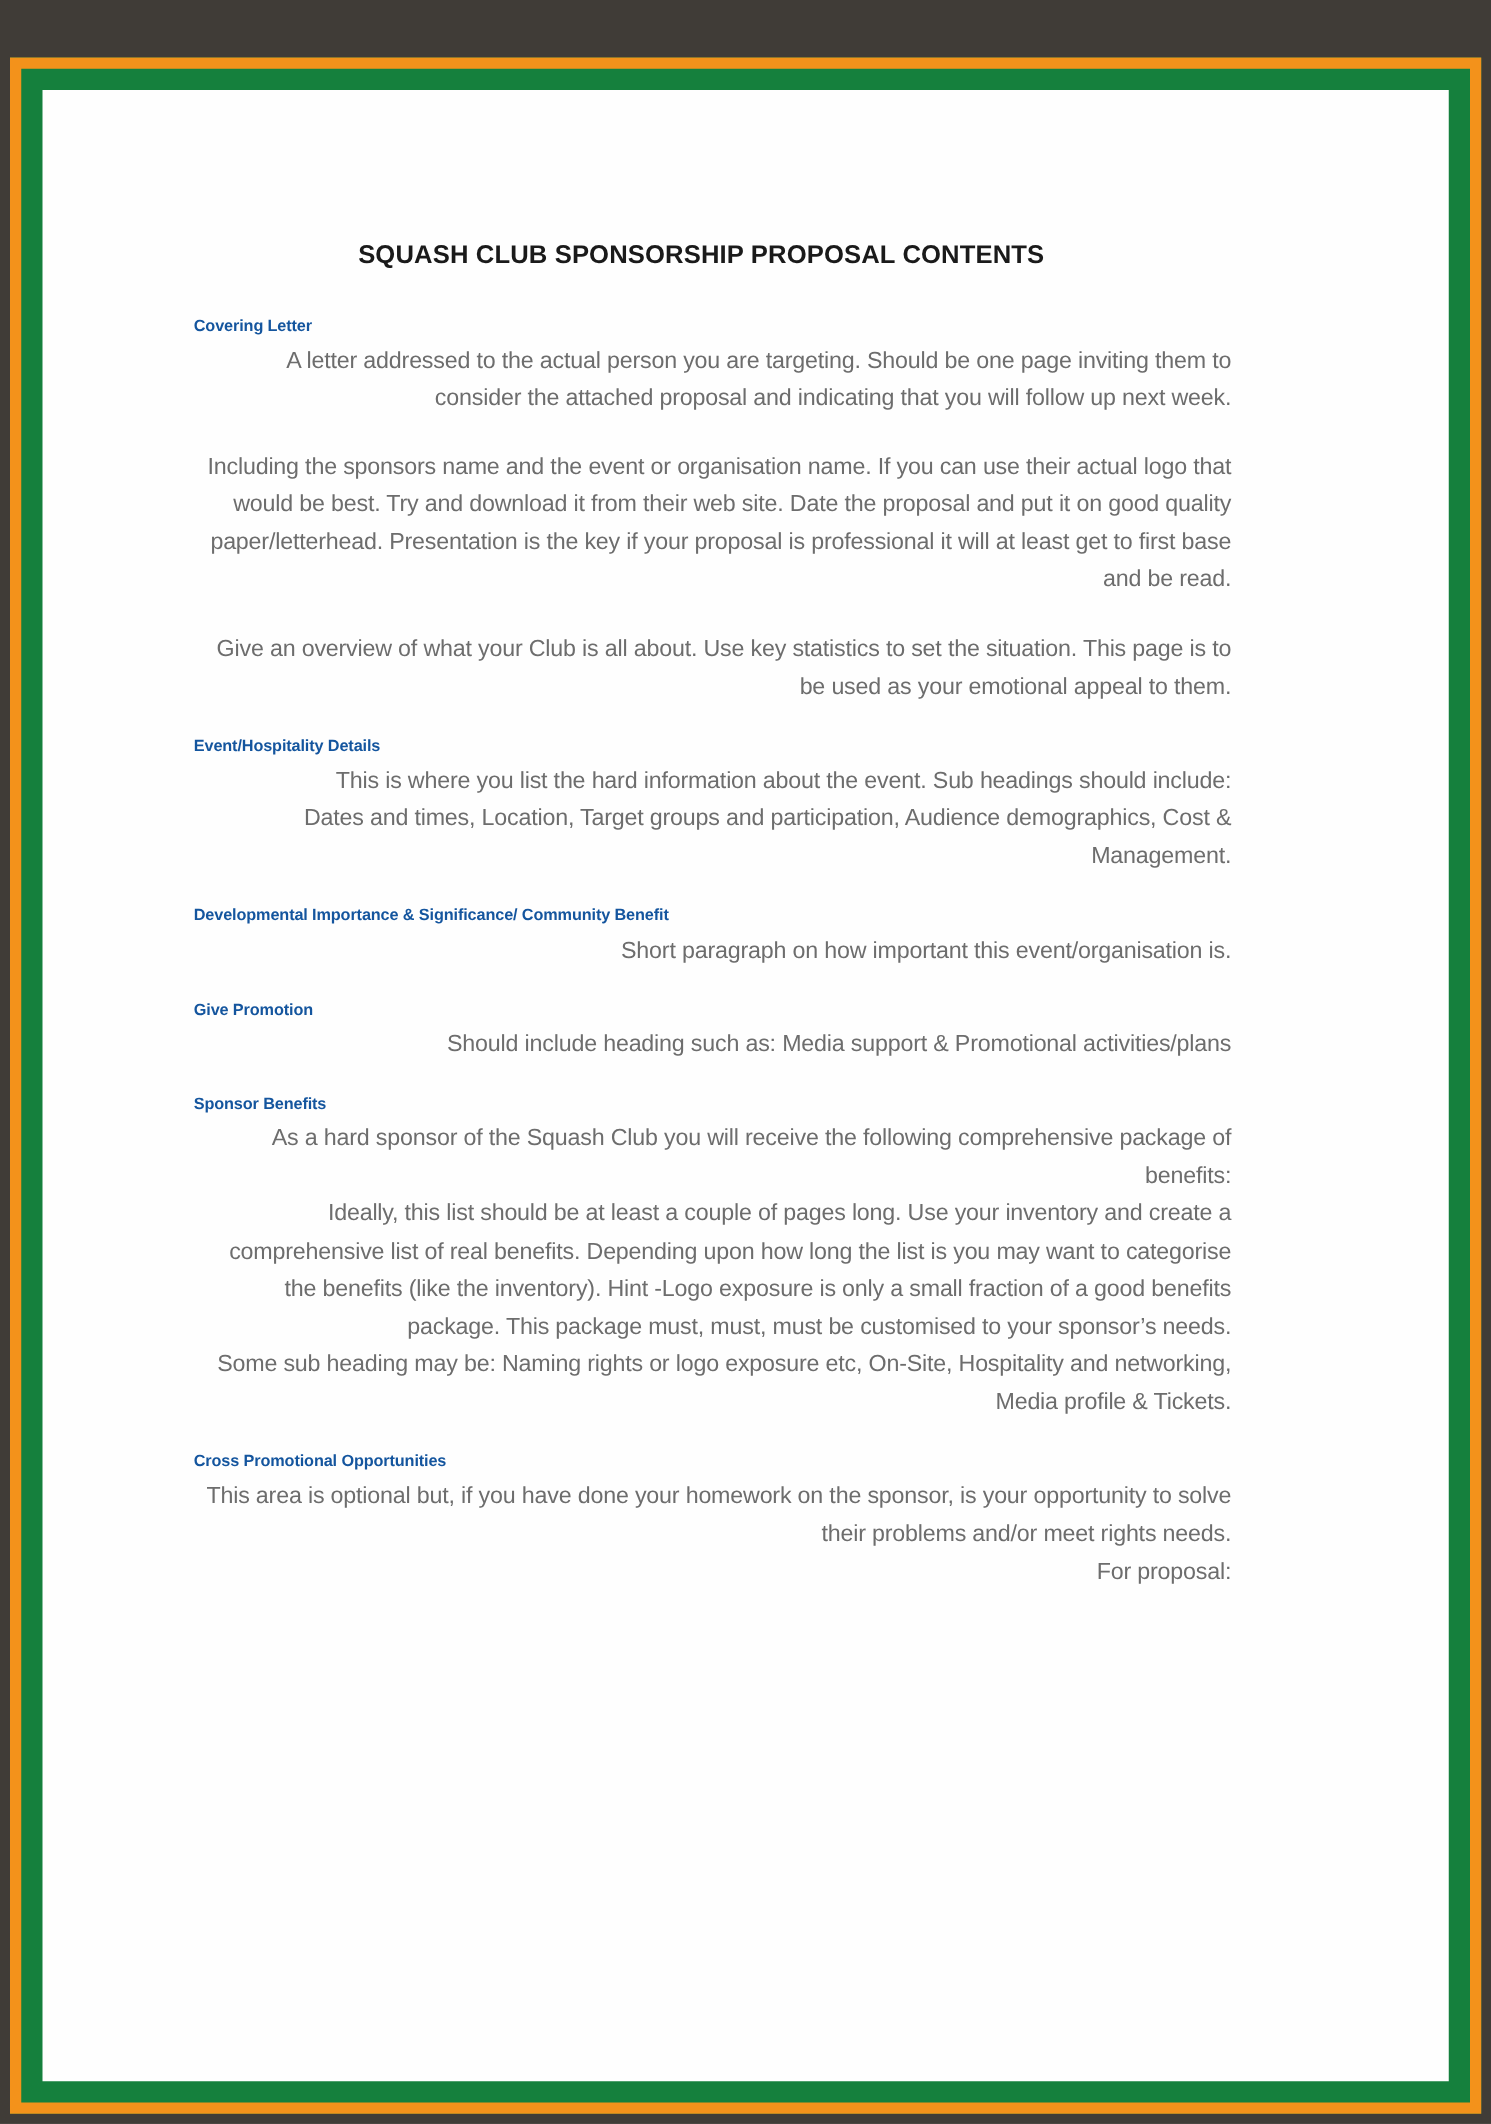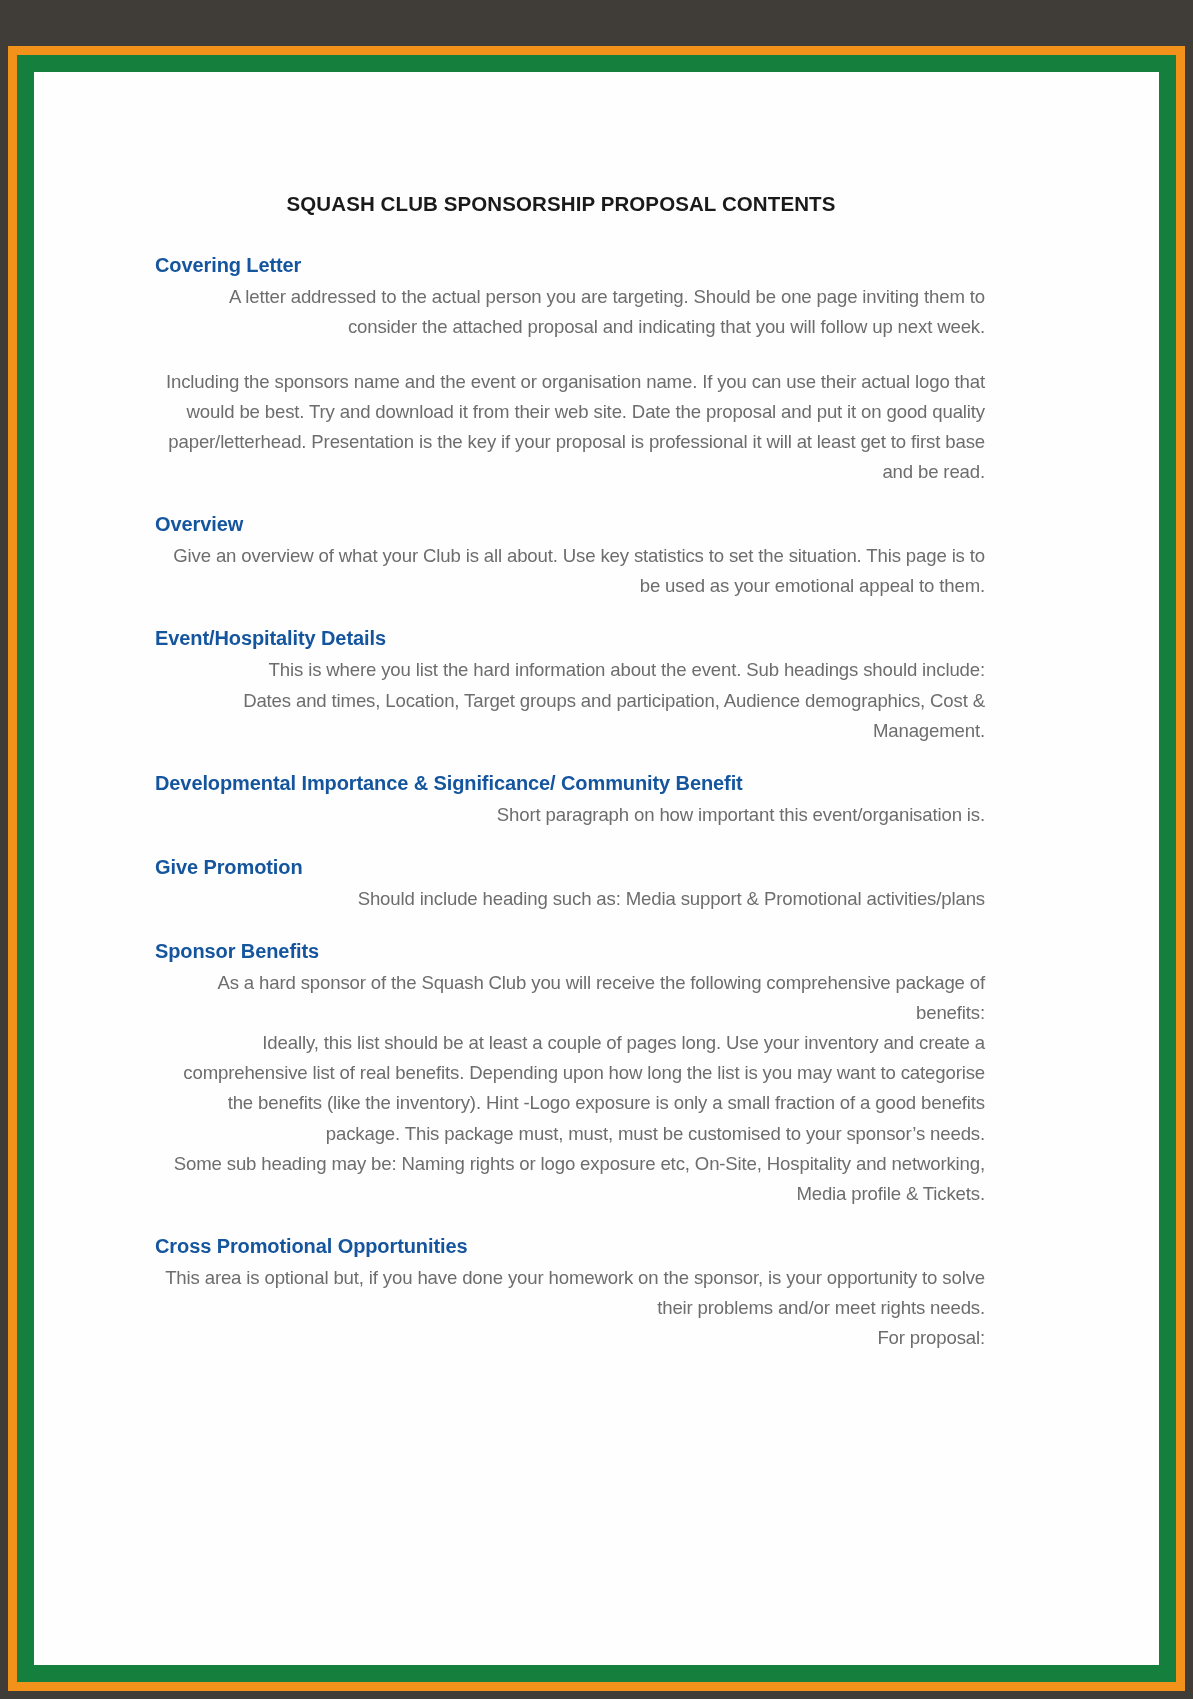--- a/index.html
+++ b/index.html
@@ -66,21 +66,21 @@
     margin: 0 0 36px 0;
     line-height: 1.2;
     padding-right: 18px;
   }
 
   .section {
     margin-bottom: 25px;
   }
 
   .section-heading {
-    font-size: 20px;
+    font-size: 13px;
     font-weight: bold;
     color: #14559e;
     margin: 0 0 4px 0;
     line-height: 1.25;
     letter-spacing: -0.1px;
   }
 
   .section-body {
     font-size: 18.6px;
     color: #6d6d6d;
@@ -107,21 +107,20 @@
         <div class="section">
           <h2 class="section-heading">Covering Letter</h2>
           <p class="section-body">A letter addressed to the actual person you are targeting. Should be one page inviting them to consider the attached proposal and indicating that you will follow up next week.</p>
         </div>
 
         <div class="section">
           <p class="section-body">Including the sponsors name and the event or organisation name. If you can use their actual logo that would be best. Try and download it from their web site. Date the proposal and put it on good quality paper/letterhead. Presentation is the key if your proposal is professional it will at least get to first base and be read.</p>
         </div>
 
         <div class="section">
-          <h2 class="section-heading">Overview</h2>
           <p class="section-body">Give an overview of what your Club is all about. Use key statistics to set the situation. This page is to be used as your emotional appeal to them.</p>
         </div>
 
         <div class="section">
           <h2 class="section-heading">Event/Hospitality Details</h2>
           <p class="section-body">This is where you list the hard information about the event. Sub headings should include:</p>
           <p class="section-body">Dates and times, Location, Target groups and participation, Audience demographics, Cost &amp; Management.</p>
         </div>
 
         <div class="section">

